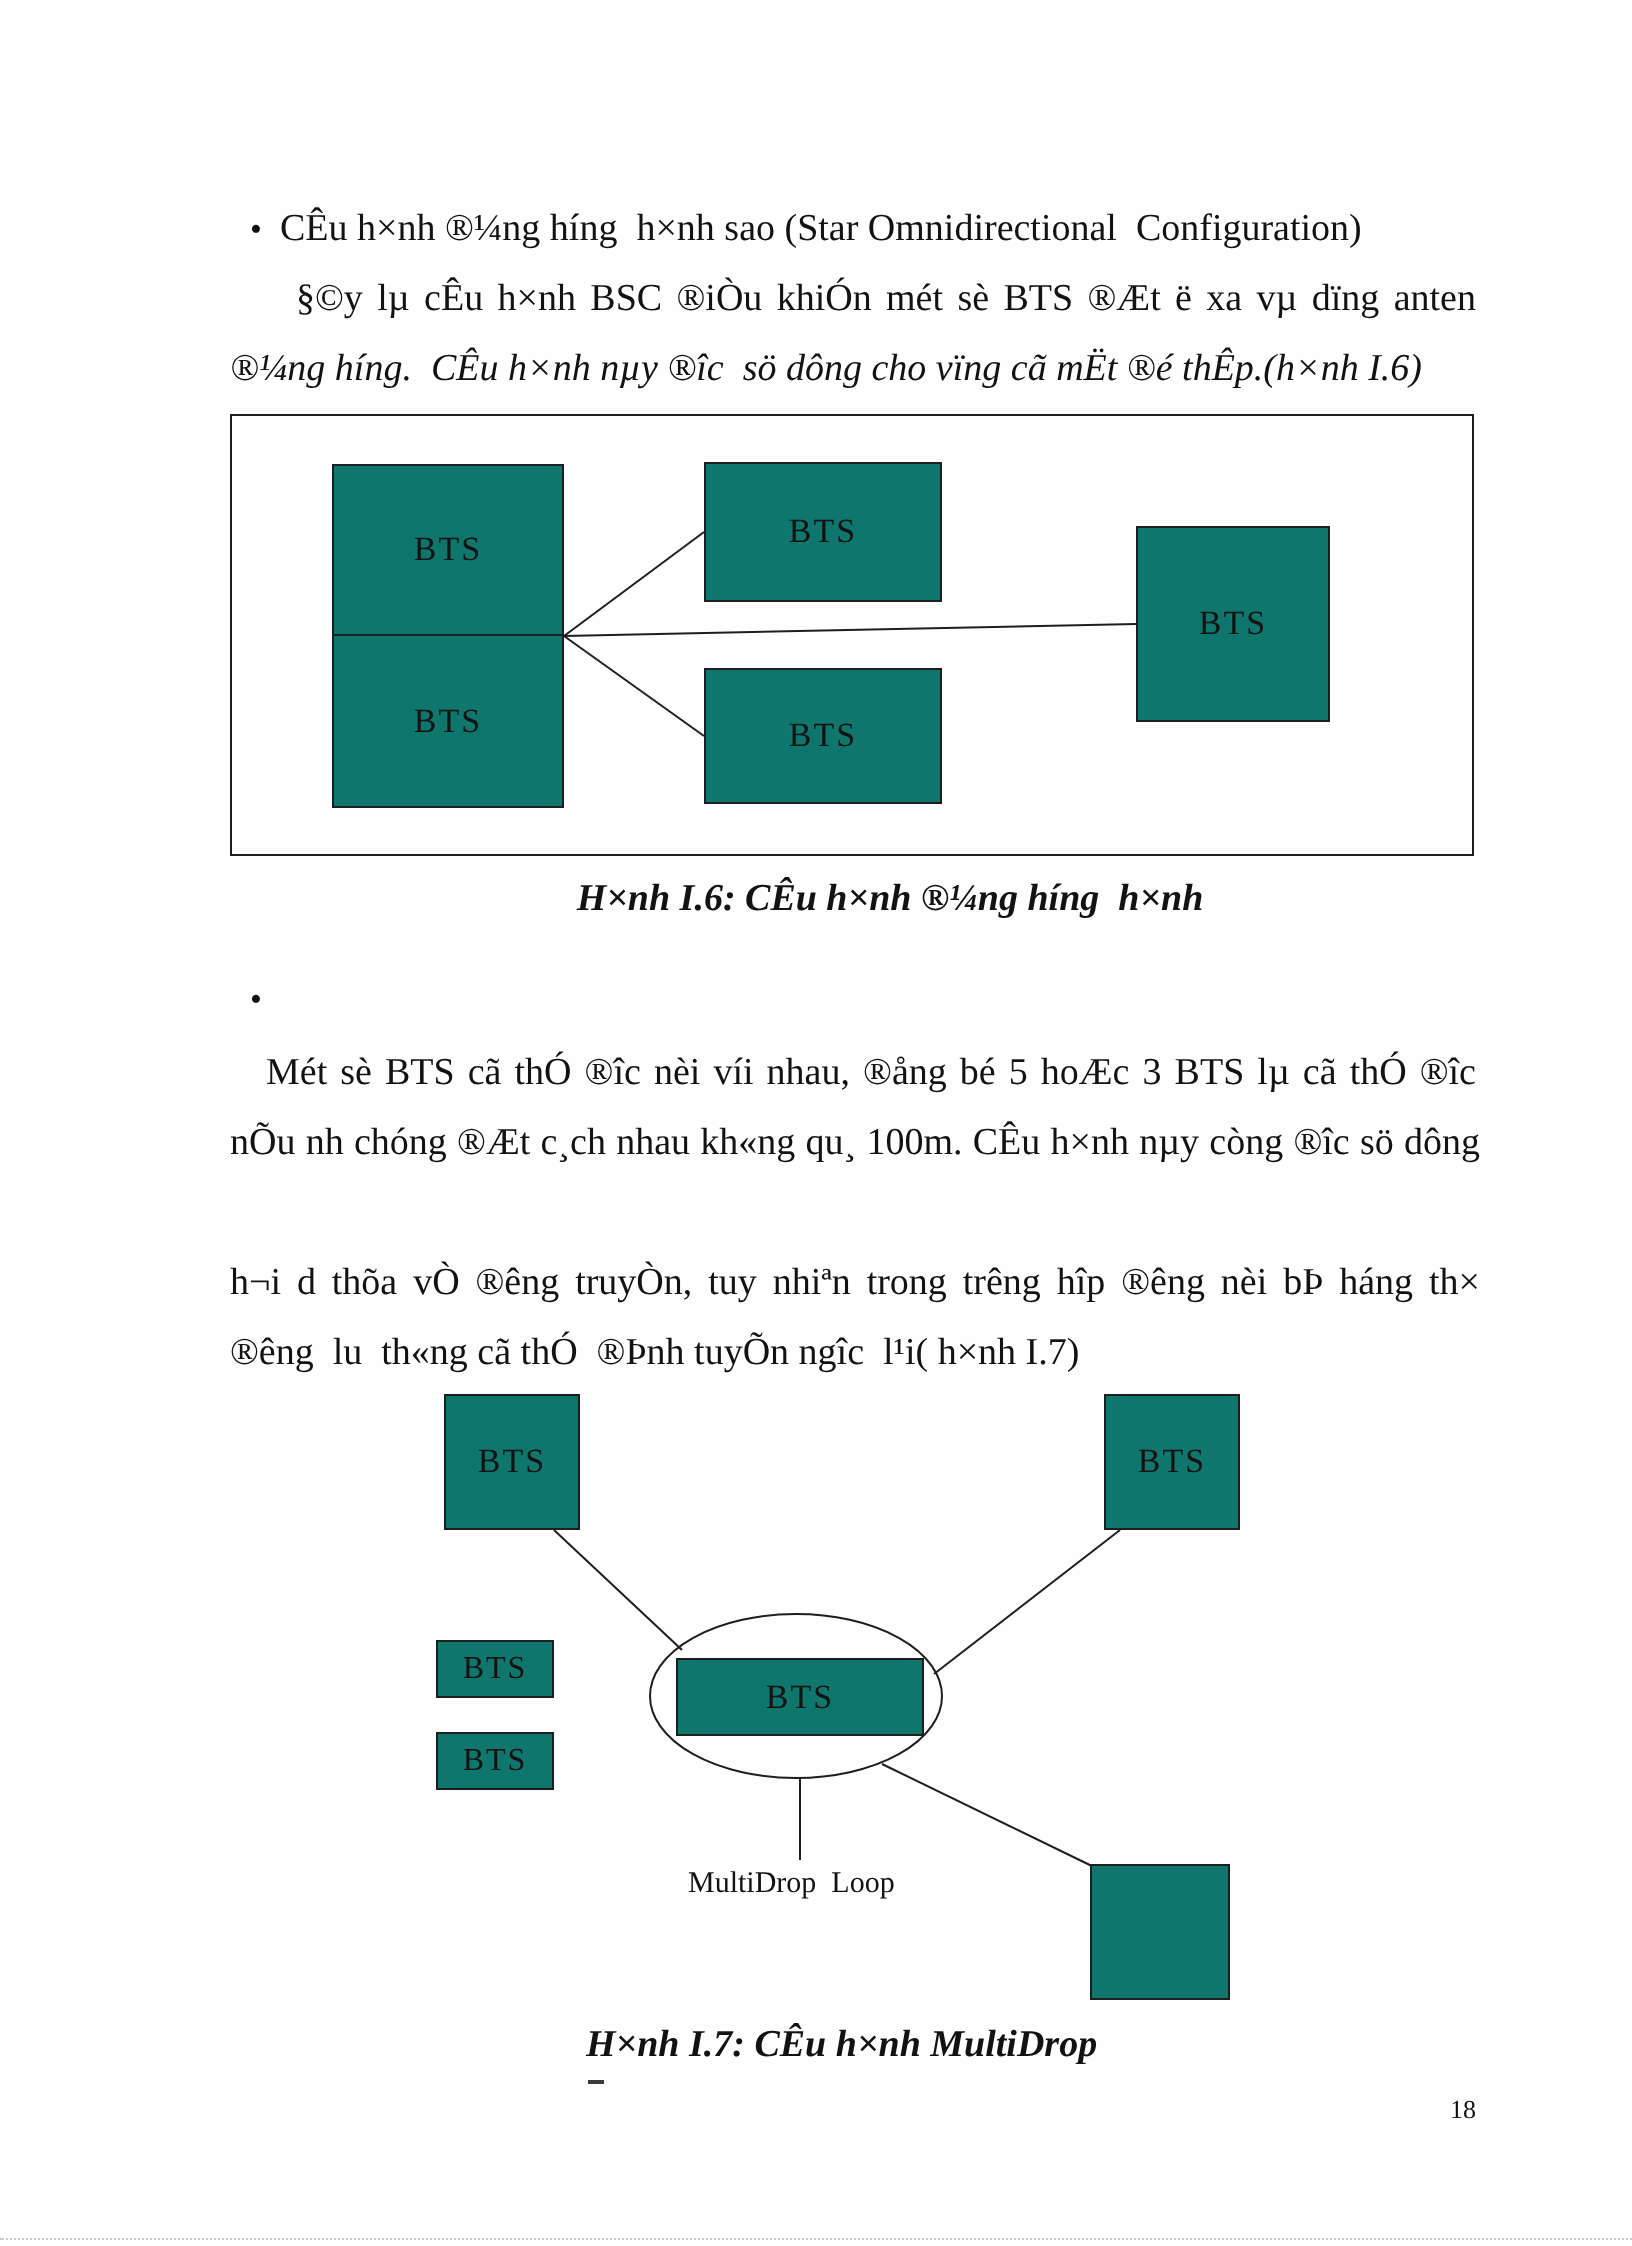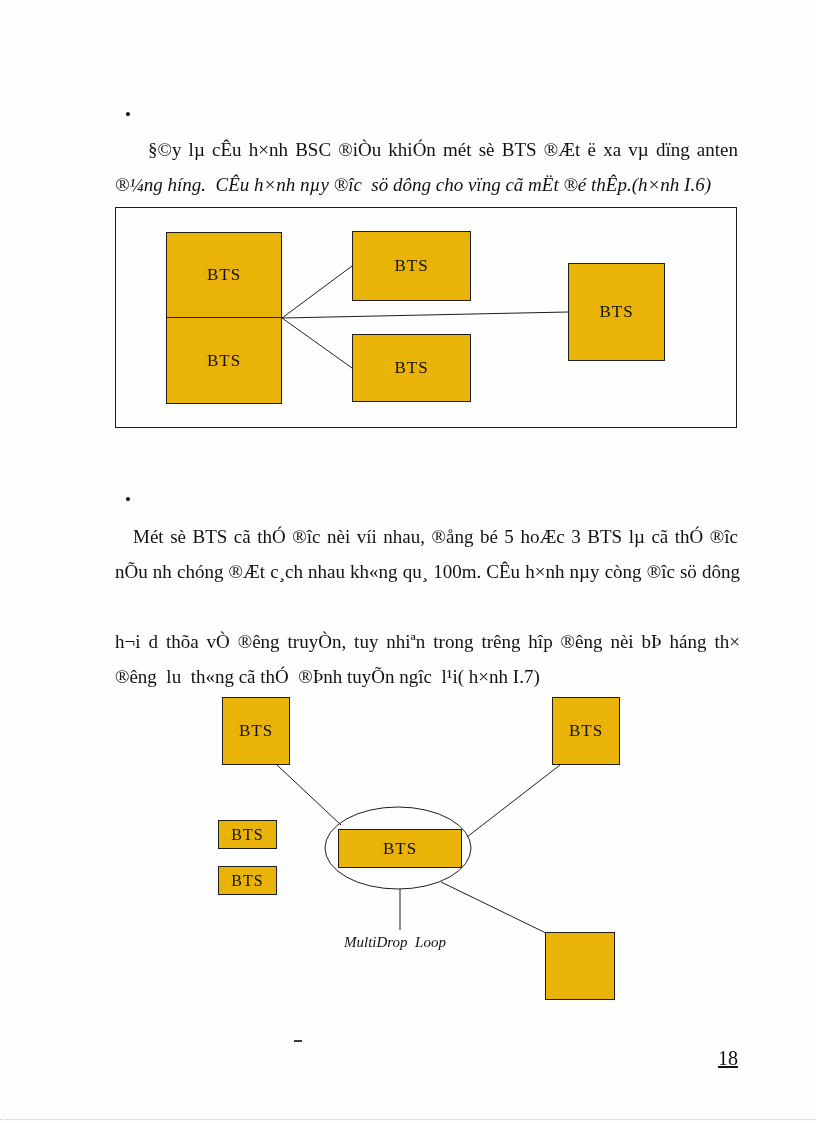--- a/index.html
+++ b/index.html
@@ -32,57 +32,57 @@
     font-size: 19px;
     font-weight: bold;
     font-style: italic;
     white-space: pre-wrap;
   }
   .figure { position: absolute; }
   .figure svg { position: absolute; left: 0; top: 0; }
   .bts-box {
     position: absolute;
     border: 1px solid #1e1e1e;
-    background: #eab308;
+    background: #0f766e;
     display: flex;
     align-items: center;
     justify-content: center;
     font-size: 17px;
     letter-spacing: 1px;
   }
   .fig1-frame {
     border: 1px solid #1e1e1e;
   }
   .loop-label {
     position: absolute;
     font-size: 15px;
     white-space: pre-wrap;
-    font-style: italic;
   }
-  .page-number { position: absolute; font-size: 20px; text-decoration: underline; }
+  .page-number { position: absolute; font-size: 13px; }
   .stray-mark {
     position: absolute;
     width: 8px;
     height: 2px;
     background: #3a3a3a;
   }
   .bottom-dots {
     position: absolute;
     left: 0; right: 0; bottom: 3px;
     border-top: 1px dotted #aaaaaa;
     opacity: .6;
   }
 </style>
 </head>
 <body>
 
 <div class="page">
 
   <div class="tline bullet-row" style="left:125px; top:103px; width:620px;">
     <span class="bullet-dot">•</span>
+    <span>CÊu h×nh ®¼ng híng  h×nh sao (Star Omnidirectional  Configuration)</span>
   </div>
 
   <div class="tline jline" style="left:148px; top:138px; width:590px;">§©y lµ cÊu h×nh BSC ®iÒu khiÓn mét sè BTS ®Æt ë xa vµ dïng anten</div>
   <div class="tline" style="left:115px; top:173px; width:640px;font-style:italic;">®¼ng híng.  CÊu h×nh nµy ®îc  sö dông cho vïng cã mËt ®é thÊp.(h×nh I.6)</div>
 
   <div class="figure fig1-frame" style="left:115px; top:207px; width:622px; height:221px;">
     <svg width="620" height="219" viewBox="0 0 620 219">
       <line x1="166" y1="110" x2="236" y2="58" stroke="#1e1e1e" stroke-width="1"></line>
       <line x1="166" y1="110" x2="236" y2="160" stroke="#1e1e1e" stroke-width="1"></line>
       <line x1="166" y1="110" x2="452" y2="104" stroke="#1e1e1e" stroke-width="1"></line>
@@ -97,20 +97,21 @@
       <span>BTS</span>
     </div>
     <div class="bts-box" style="left:236px; top:126px; width:119px; height:68px;">
       <span>BTS</span>
     </div>
     <div class="bts-box" style="left:452px; top:55px; width:97px; height:98px;">
       <span>BTS</span>
     </div>
   </div>
 
+  <div class="caption" style="left:115px; top:439px; width:660px; text-align:center;">H×nh I.6: CÊu h×nh ®¼ng híng  h×nh</div>
 
   <div class="tline bullet-row" style="left:125px; top:488px; width:620px;">
     <span class="bullet-dot">•</span>
   </div>
 
   <div class="tline jline" style="left:133px; top:525px; width:605px;">Mét sè BTS cã thÓ ®îc nèi víi nhau, ®ång bé 5 hoÆc 3 BTS lµ cã thÓ ®îc</div>
   <div class="tline jline" style="left:115px; top:560px; width:625px;font-family:Liberation Serif, serif;">nÕu nh chóng ®Æt c¸ch nhau kh«ng qu¸ 100m. CÊu h×nh nµy còng ®îc sö dông</div>
   <div class="tline jline" style="left:115px; top:630px; width:625px;">h¬i d thõa vÒ ®êng truyÒn, tuy nhiªn trong trêng hîp ®êng nèi bÞ háng th×</div>
   <div class="tline" style="left:115px; top:665px; width:625px;">®êng  lu  th«ng cã thÓ  ®Þnh tuyÕn ngîc  l¹i( h×nh I.7)</div>
 
@@ -136,20 +137,21 @@
     </div>
     <div class="bts-box" style="left:223px; top:139px; width:124px; height:39px;">
       <span>BTS</span>
     </div>
     <div class="bts-box" style="left:430px; top:242px; width:70px; height:68px;">
       <span></span>
     </div>
     <div class="loop-label" style="left:229px; top:244px;">MultiDrop  Loop</div>
   </div>
 
+  <div class="caption" style="left:293px; top:1012px;">H×nh I.7: CÊu h×nh MultiDrop</div>
 
   <div class="stray-mark" style="left:294px; top:1040px;"></div>
 
   <div class="page-number" style="right:78px; top:1047px;">18</div>
 
   <div class="bottom-dots"></div>
 
 </div>
 
 </body></html>

